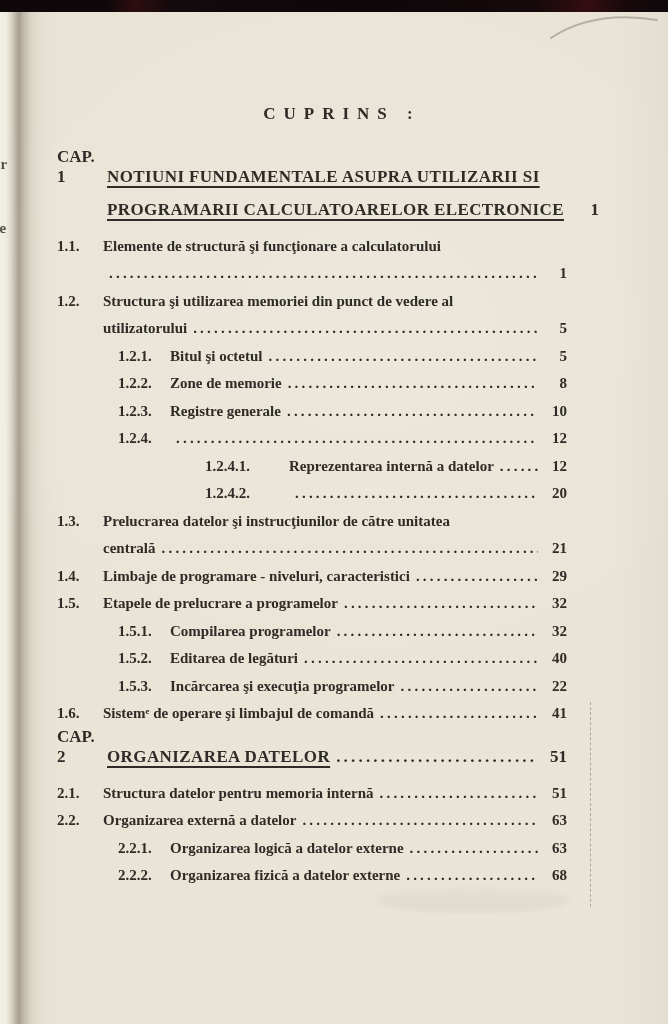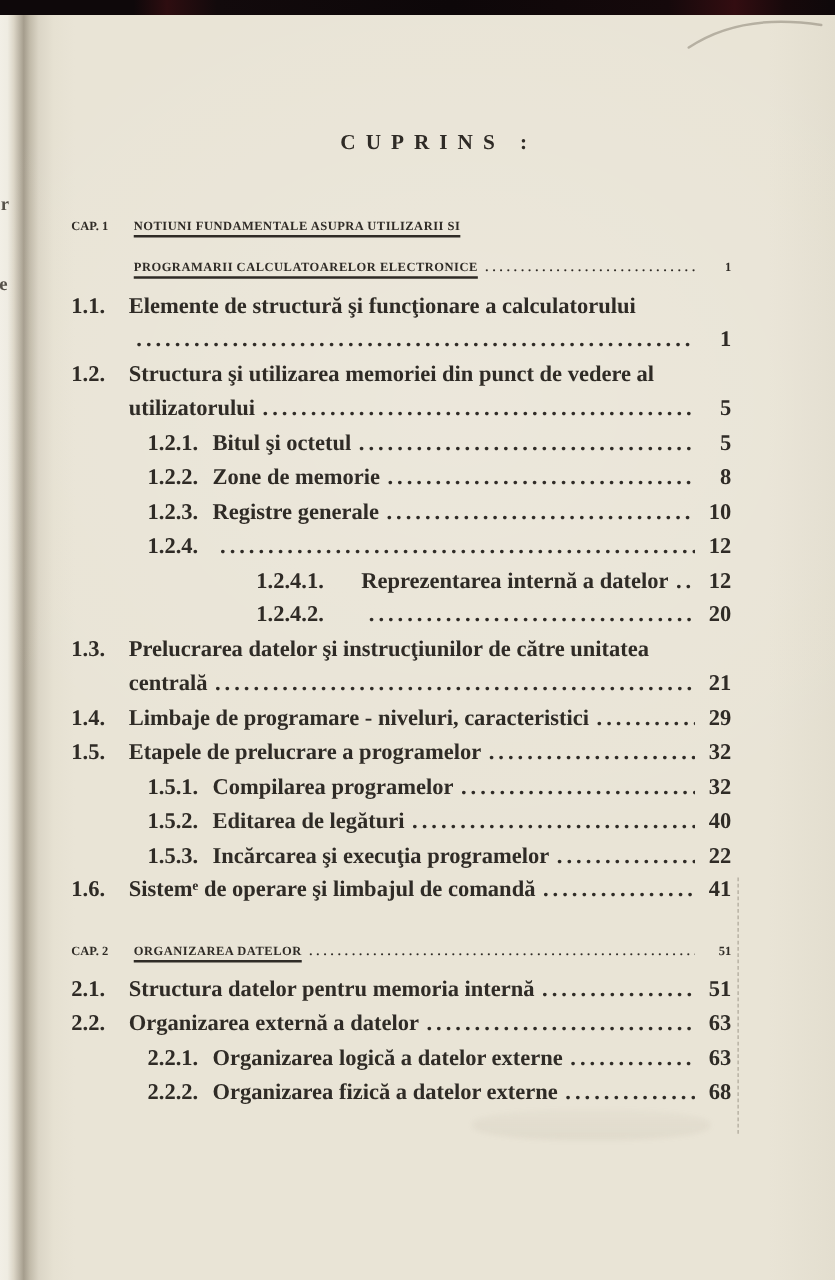--- a/index.html
+++ b/index.html
@@ -25,29 +25,29 @@
     border-left:1px dashed rgba(118,110,96,.5);
   }
   .edge-frag{
     position:absolute;left:-7px;font-size:15px;color:#3b362e;opacity:.85;
   }
   .smudge{
     position:absolute;left:378px;top:888px;width:190px;height:24px;border-radius:45%;
     background:linear-gradient(0deg, rgba(150,140,120,.10), rgba(150,140,120,.04));
     filter:blur(2px);
   }
-  .content{position:absolute;top:0;left:0;right:0;padding:0 83px 0 57px;}
+  .content{position:absolute;top:0;left:0;right:18px;padding:0 83px 0 57px;}
   .title{
     margin:104px 0 0;padding-left:60px;text-align:center;
     font-size:17px;font-weight:bold;letter-spacing:8px;line-height:20px;
   }
   #toc{margin-top:30px;}
   .toc-entry{margin:0;}
-  .toc-line{display:flex;align-items:flex-end;height:27.5px;font-size:18px;}
-  .cap .toc-line{height:33px;font-size:10px;}
+  .toc-line{display:flex;align-items:flex-end;height:27.5px;font-size:15px;}
+  .cap .toc-line{height:33px;font-size:17px;}
   .cap .txt{letter-spacing:.4px;}
   .sp{margin-top:7px;}
   .cap + .toc-entry.sp{margin-top:7px;}
   .toc-entry.cap:not(:first-child){margin-top:12px;}
   .num{flex:none;}
   .lvl0 .num{width:50px;}
   .lvl1 .num{width:46px;}
   .lvl2{padding-left:61px;} .lvl2 .num{width:52px;}
   .lvl3{padding-left:148px;} .lvl3 .num{width:84px;}
   .txt{flex:none;white-space:nowrap;}

